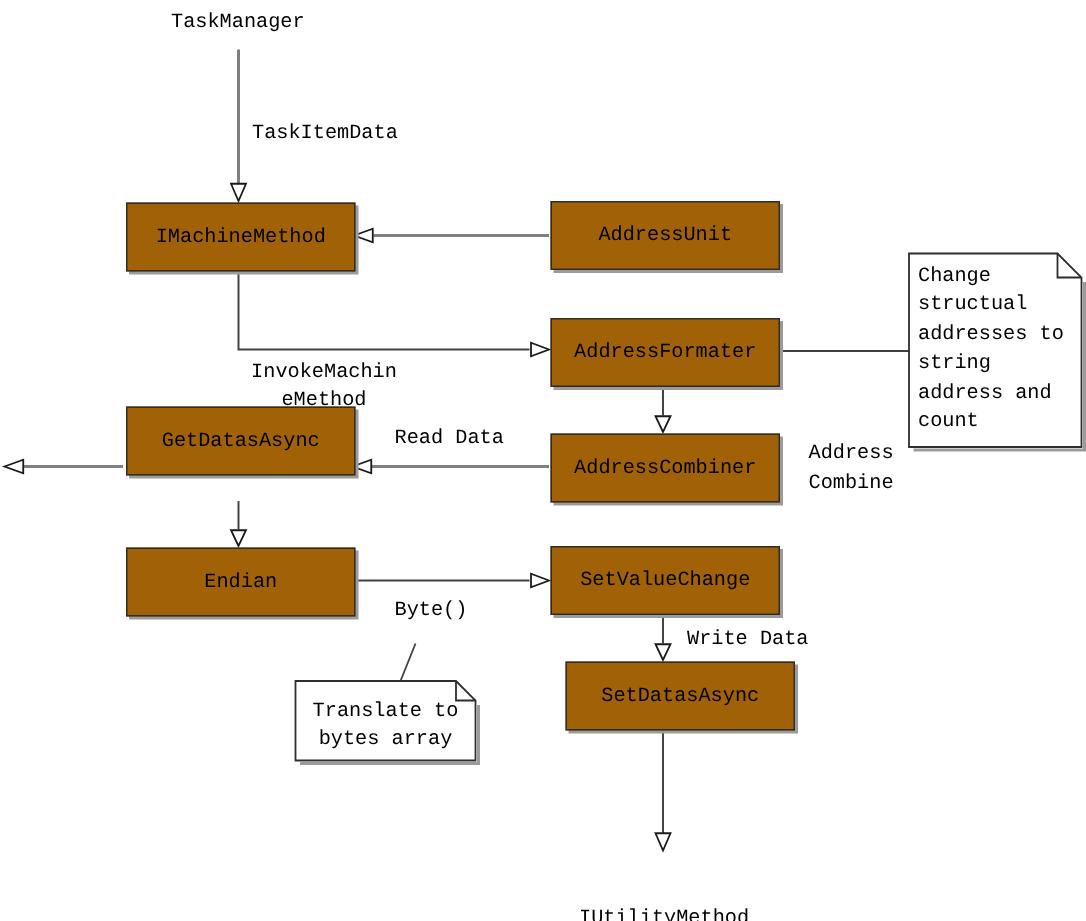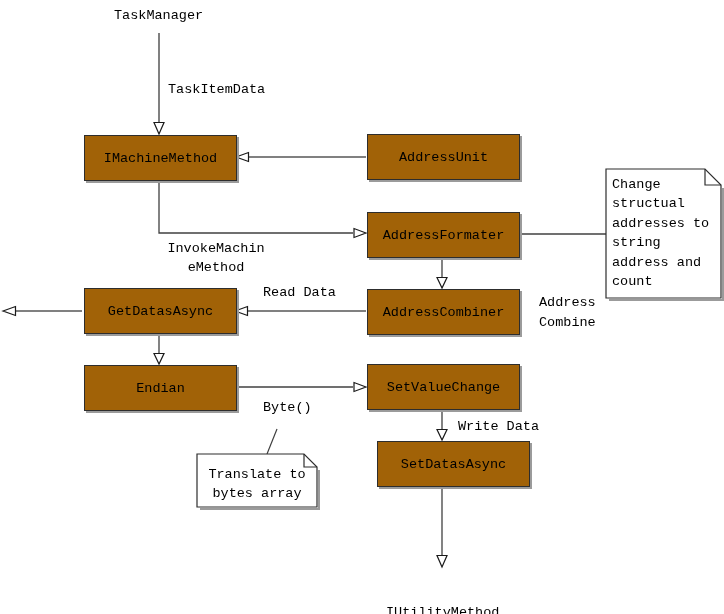--- a/index.html
+++ b/index.html
@@ -75,21 +75,21 @@
     </div>
   <div class="box" style="left:367px; top:134px;">
       <span>AddressUnit</span>
     </div>
   <div class="box" style="left:367px; top:212px;">
       <span>AddressFormater</span>
     </div>
   <div class="box" style="left:367px; top:289px;justify-content:center;">
       <span>AddressCombiner</span>
     </div>
-  <div class="box" style="left:84px;  top:288px;">
+  <div class="box" style="left:84px;  top:271px;">
       <span>GetDatasAsync</span>
     </div>
   <div class="box" style="left:367px; top:364px;">
       <span>SetValueChange</span>
     </div>
   <div class="box" style="left:84px;  top:365px;">
       <span>Endian</span>
     </div>
   <div class="box" style="left:367px; top:441px;margin-left:10px;">
       <span>SetDatasAsync</span>

